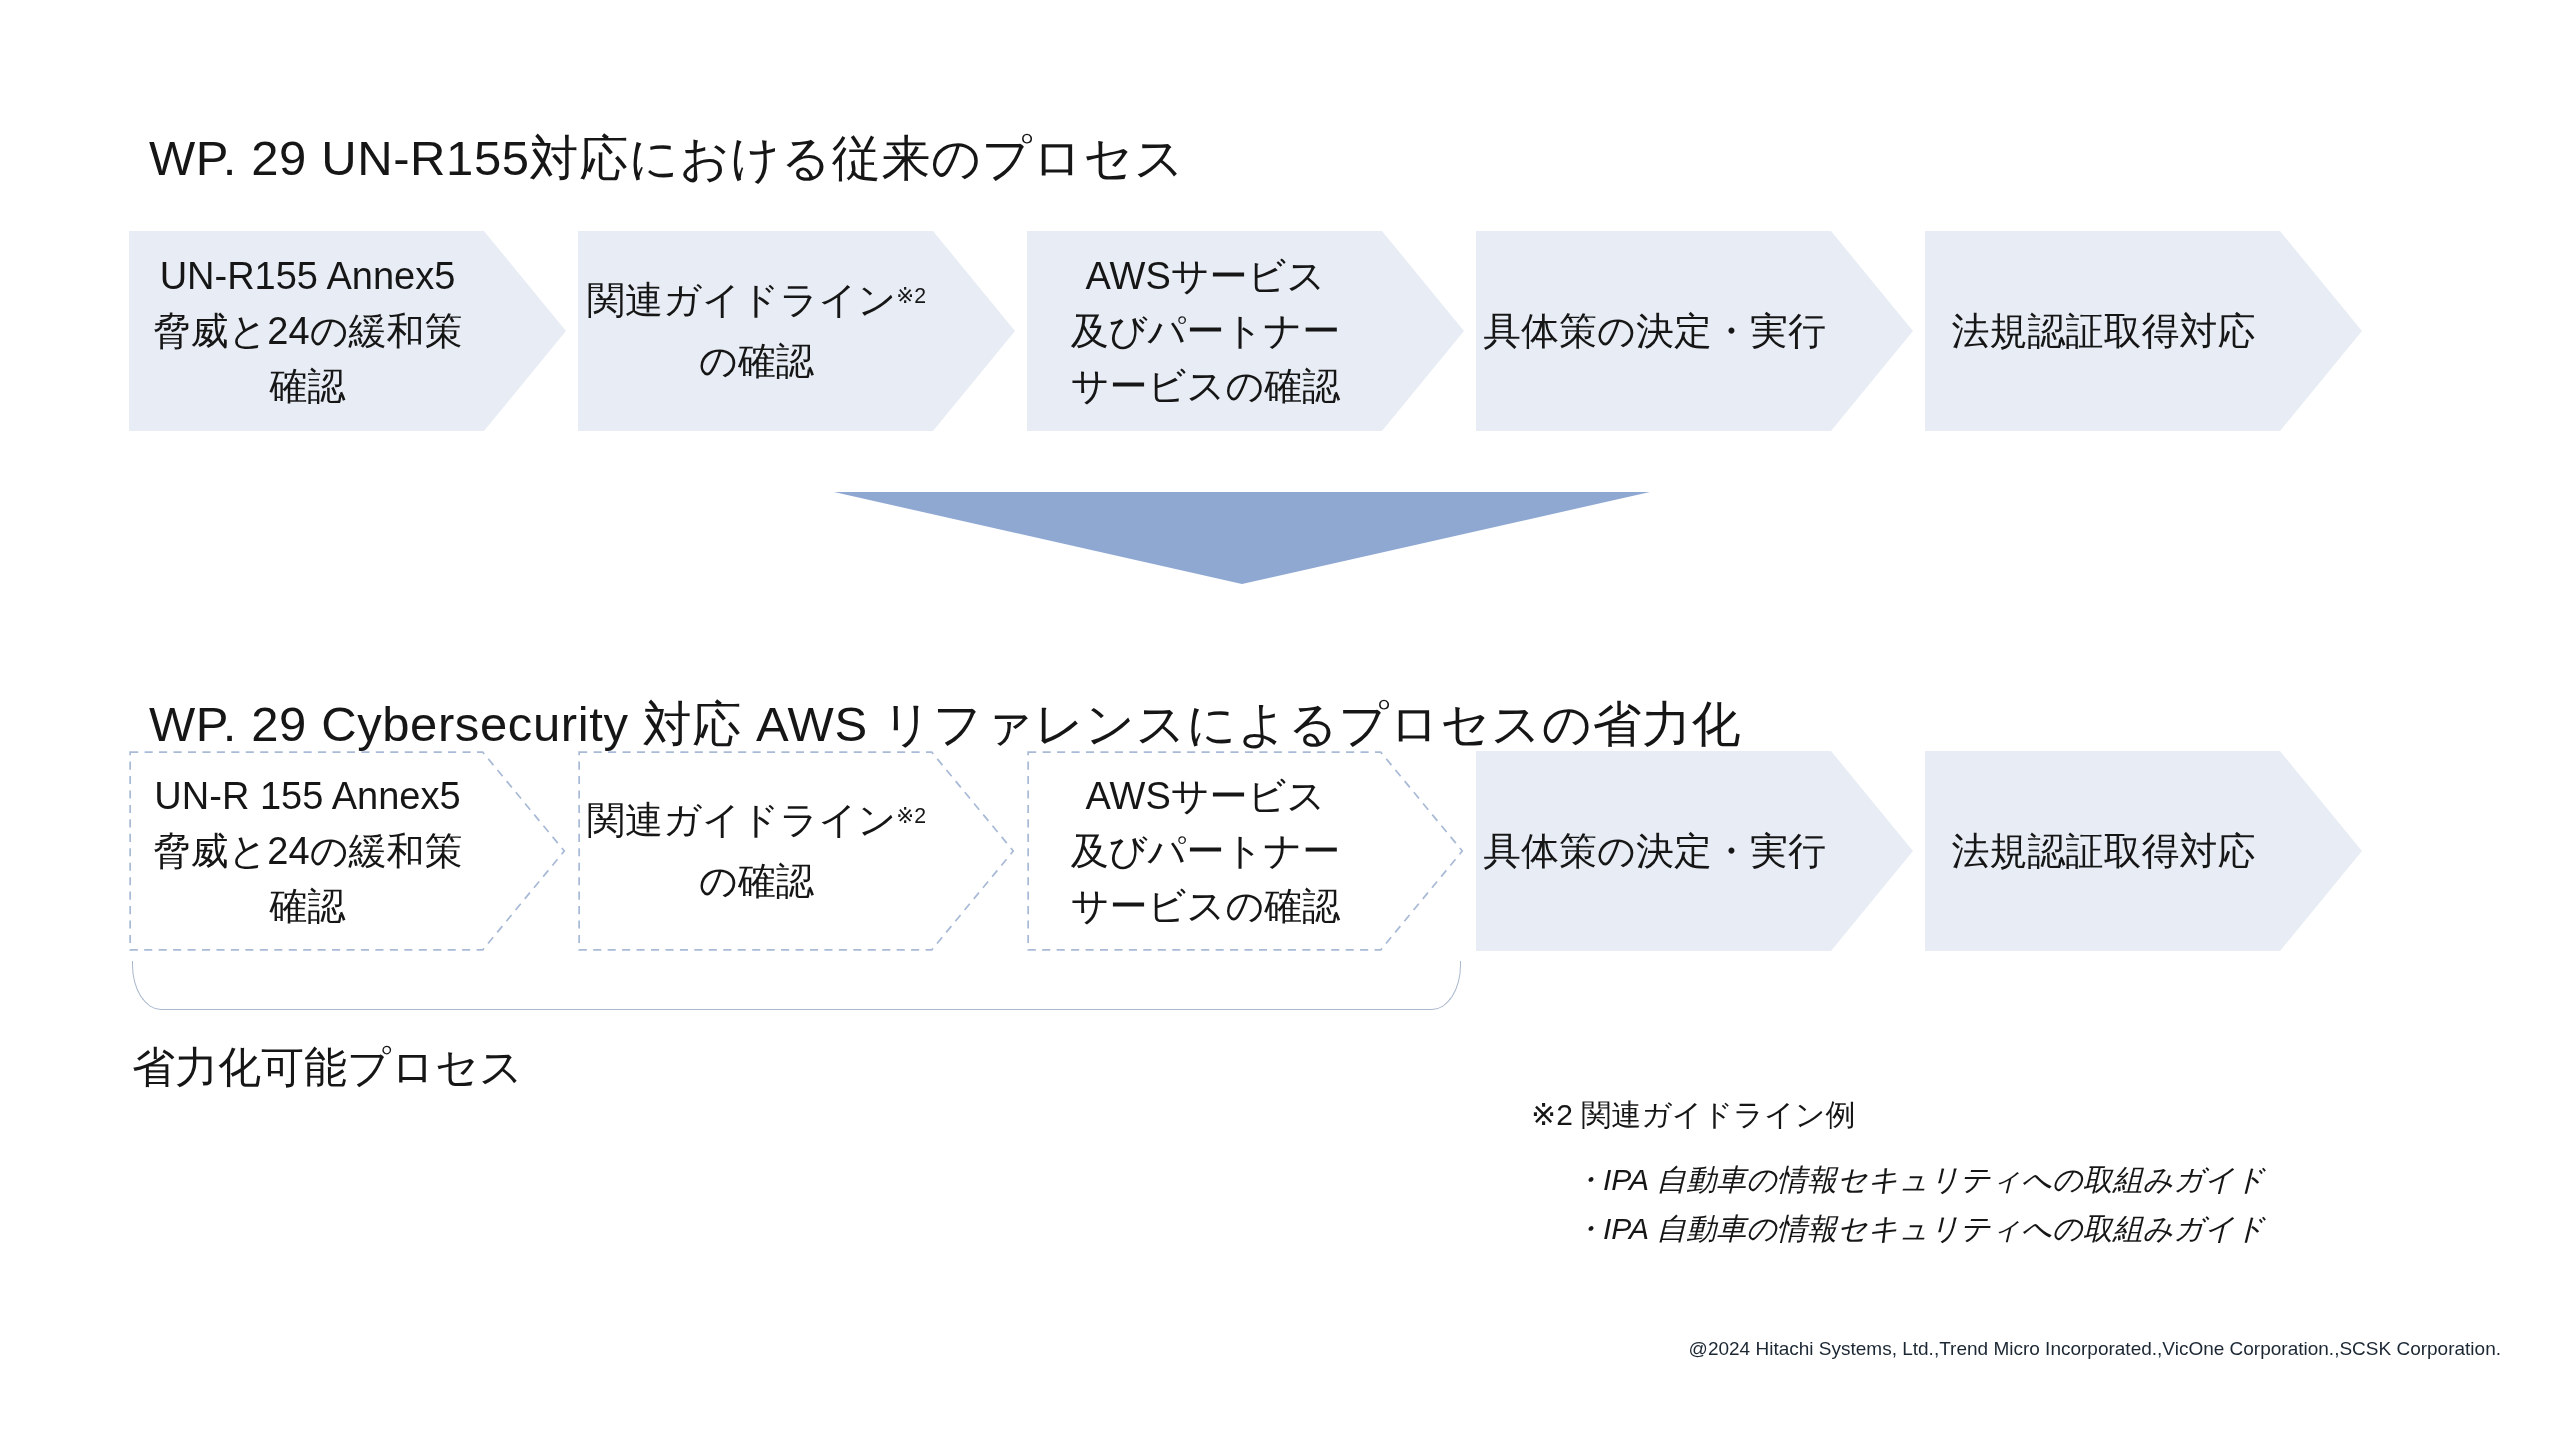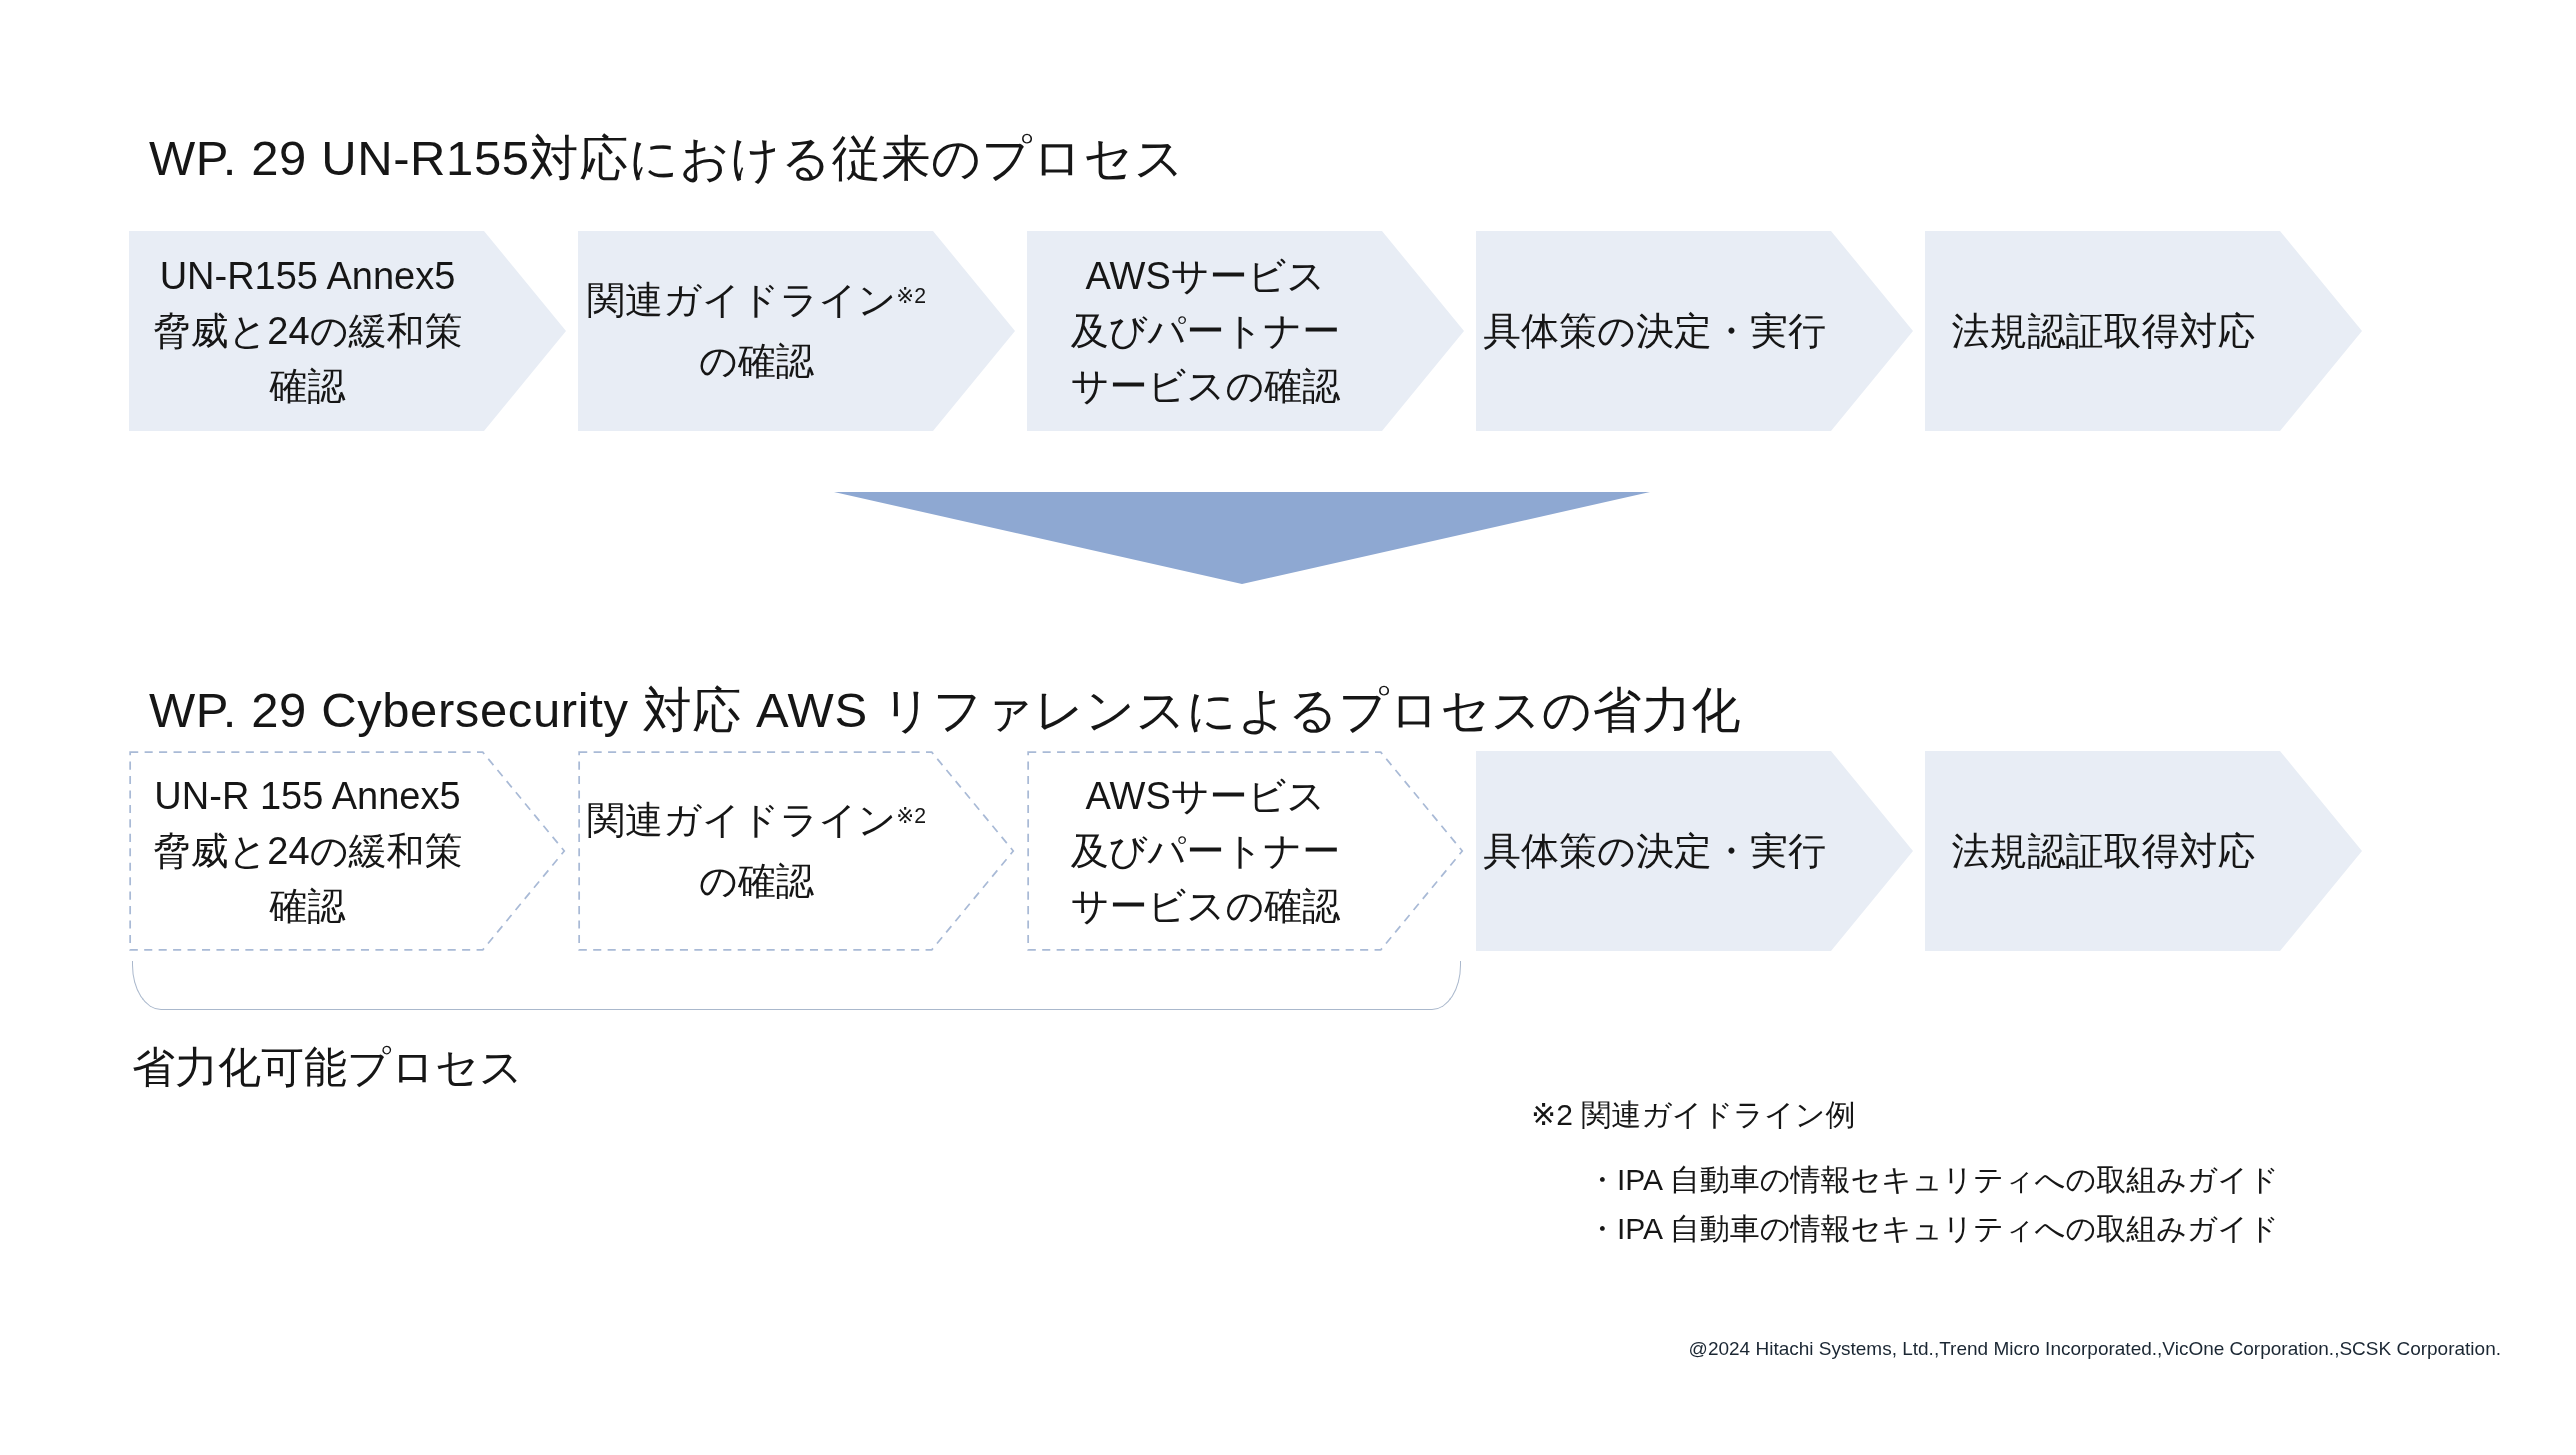--- a/index.html
+++ b/index.html
@@ -11,21 +11,21 @@
     --copyright:#1b2733;
   }
   *{margin:0;padding:0;box-sizing:border-box;}
   html,body{width:2576px;height:1456px;background:#ffffff;overflow:hidden;
     font-family:"Liberation Sans","DejaVu Sans",sans-serif;color:var(--text);}
   .slide{position:relative;width:2576px;height:1456px;}
 
   .sec-title{position:absolute;left:149px;font-size:49px;font-weight:400;
     letter-spacing:0.6px;white-space:nowrap;color:var(--text);}
   #title-top{top:126px;}
-  #title-bottom{top:678px;}
+  #title-bottom{top:692px;}
 
   .row{position:absolute;left:129px;display:flex;gap:12px;}
   #row-top{top:231px;text-decoration:underline;}
   #row-bottom{top:751px;text-decoration:underline;}
 
   .step{position:relative;width:437px;height:200px;flex:0 0 auto;}
   .step.solid{background:var(--step-fill);
     clip-path:polygon(0 0,355px 0,437px 100px,355px 200px,0 200px);}
   .step .outline{position:absolute;left:0;top:0;width:100%;height:100%;display:block;}
   .step-text{position:absolute;left:7px;right:87px;top:50%;
@@ -38,21 +38,21 @@
     background:var(--triangle);clip-path:polygon(0 0,100% 0,50% 100%);}
 
   .bracket{position:absolute;left:132px;top:961px;width:1329px;height:49px;
     border:1.7px solid var(--bracket);border-top:none;
     border-radius:0 0 29px 29px / 0 0 45px 45px;}
   .bracket-label{position:absolute;left:132px;top:1039px;width:1329px;
     text-align:left;font-size:43px;color:var(--text);white-space:nowrap;}
 
   .footnote{position:absolute;left:1531px;top:1096px;font-size:30px;color:var(--text);}
   .footnote-heading{line-height:38px;margin-bottom:21px;white-space:nowrap;}
-  .footnote-item{display:block;margin-left:56px;line-height:49px;white-space:nowrap;}
+  .footnote-item{display:block;margin-left:42px;line-height:49px;white-space:nowrap;font-style:italic;}
 
   .copyright{position:absolute;right:75px;top:1338px;font-size:19px;
     color:var(--copyright);white-space:nowrap;}
 </style>
 </head>
 <body>
 
 <div class="slide">
 
   <div class="sec-title" id="title-top">WP. 29 UN-R155対応における従来のプロセス</div>

